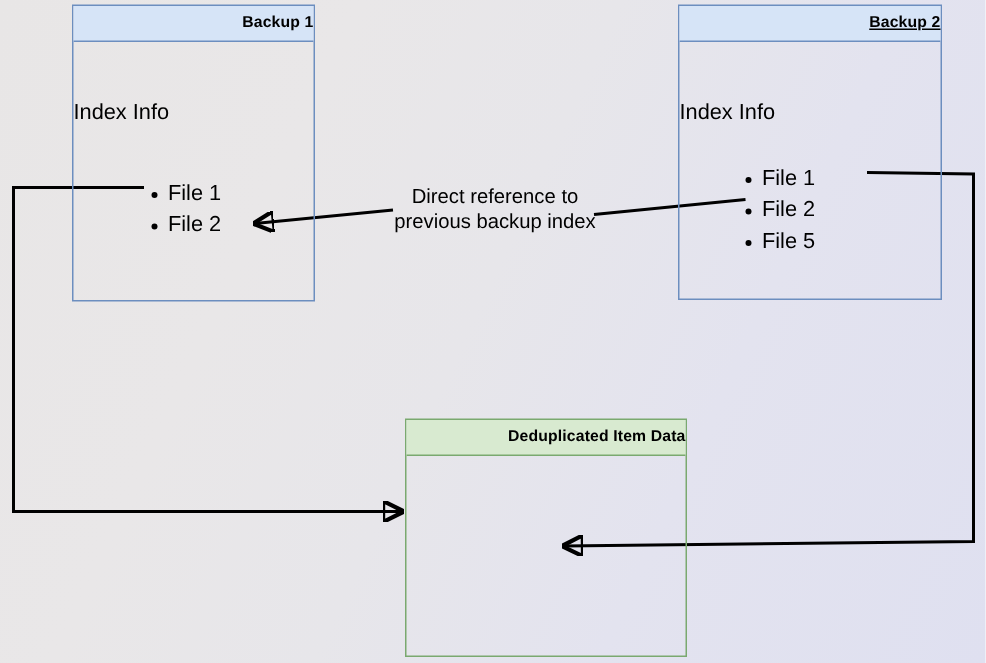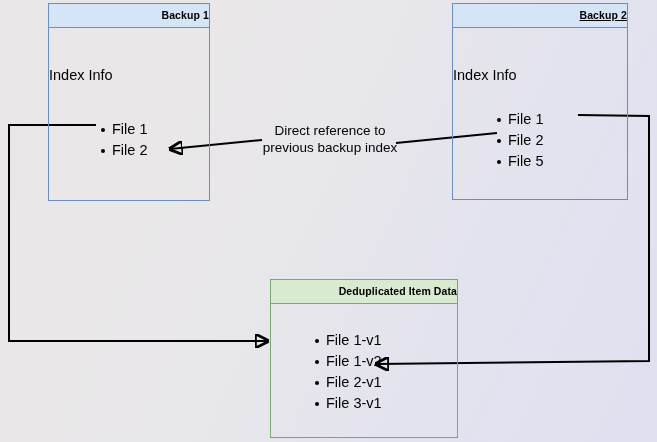--- a/index.html
+++ b/index.html
@@ -151,26 +151,18 @@
       <ul class="files" style="left:44px; top:81px;">
         <li>File 1</li>
         <li>File 2</li>
         <li>File 5</li>
       </ul>
     </div>
   </div>
 
   <div class="node green" style="left:230px; top:279px; width:188px; height:159px;margin-left:40px;">
     <div class="hdr">Deduplicated Item Data</div>
-    <div class="body">
-      <ul class="files" style="left:44px; top:26px;">
-        <li>File 1-v1</li>
-        <li>File 1-v2</li>
-        <li>File 2-v1</li>
-        <li>File 3-v1</li>
-      </ul>
-    </div>
   </div>
 
   <div class="annot" style="left:248px; top:122px; width:164px;">Direct reference to
 previous backup index</div>
 
 </div>
 
 </body></html>

